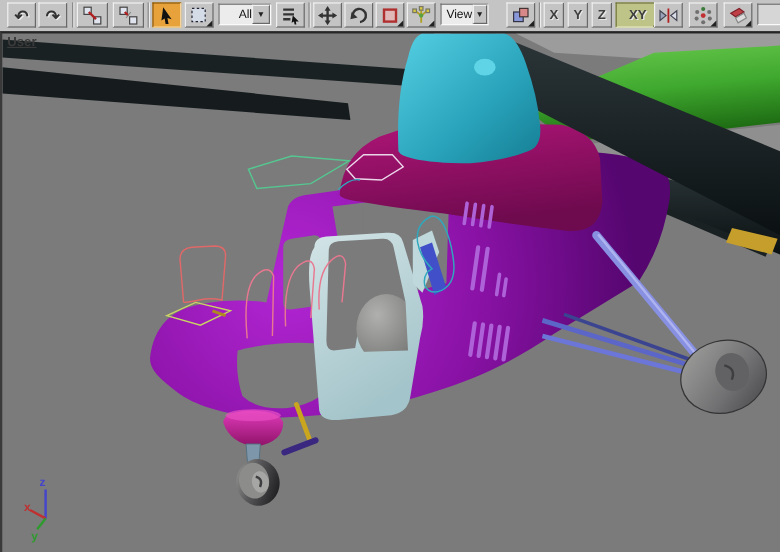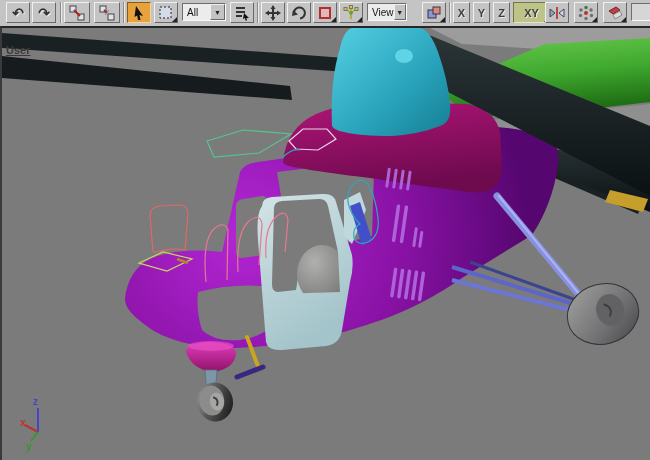--- a/index.html
+++ b/index.html
@@ -18,31 +18,31 @@
         border-bottom:1px solid #e4e6c0;border-right:1px solid #e4e6c0;}
   .glyph{font-size:14px;line-height:14px;color:#333;text-shadow:1px 1px 0 #ededed;font-weight:bold;}
   .axisletter{font-size:11px;font-weight:bold;color:#3e3e3e;text-shadow:1px 1px 0 #e8e8e8;}
   .sep{position:absolute;top:2px;height:21px;width:0;border-left:1px solid #8a8a8a;border-right:1px solid #ececec;}
   .corner{position:absolute;right:0;bottom:0;width:0;height:0;
           border-left:5px solid transparent;border-bottom:5px solid #222;}
   .dd{position:absolute;top:3px;height:18px;box-sizing:border-box;background:#ececec;
       border-top:1px solid #6e6e6e;border-left:1px solid #6e6e6e;
       border-bottom:1px solid #fafafa;border-right:1px solid #fafafa;
       display:flex;align-items:stretch;}
-  .ddval{flex:1;font-size:10px;color:#111;padding:3px 0 0 4px;}
+  .ddval{flex:1;font-size:10px;color:#111;padding:3px 0 0 4px;text-align:right;}
   .ddarrow{width:15px;background:#c4c4c4;border-top:1px solid #f0f0f0;border-left:1px solid #f0f0f0;
       border-bottom:1px solid #686868;border-right:1px solid #686868;box-sizing:border-box;
       font-size:7px;color:#222;display:flex;align-items:center;justify-content:center;}
   .nsfield{position:absolute;top:3px;height:18px;box-sizing:border-box;background:#d6d6d6;
       border-top:1px solid #6e6e6e;border-left:1px solid #6e6e6e;
       border-bottom:1px solid #fafafa;border-right:1px solid #fafafa;}
   
   #viewport{position:absolute;left:0;top:26px;width:650px;height:434px;background:#7b7b7b;
             border-top:2px solid #262626;border-left:2px solid #3a3a3a;box-sizing:border-box;}
-  #vplabel{position:absolute;left:6px;top:44px;font-size:11px;font-weight:bold;color:#3a3a3a;z-index:5;text-decoration:underline;}
+  #vplabel{position:absolute;left:6px;top:29px;font-size:11px;font-weight:bold;color:#3a3a3a;z-index:5;text-decoration:underline;}
   #scene{position:absolute;left:2px;top:28px;}
 </style>
 </head>
 <body>
 <div id="app">
 
 <div id="toolbar">
   <div class="tbtn" style="left:6px;width:24px;">
     <span class="glyph">↶</span>
       </div>

